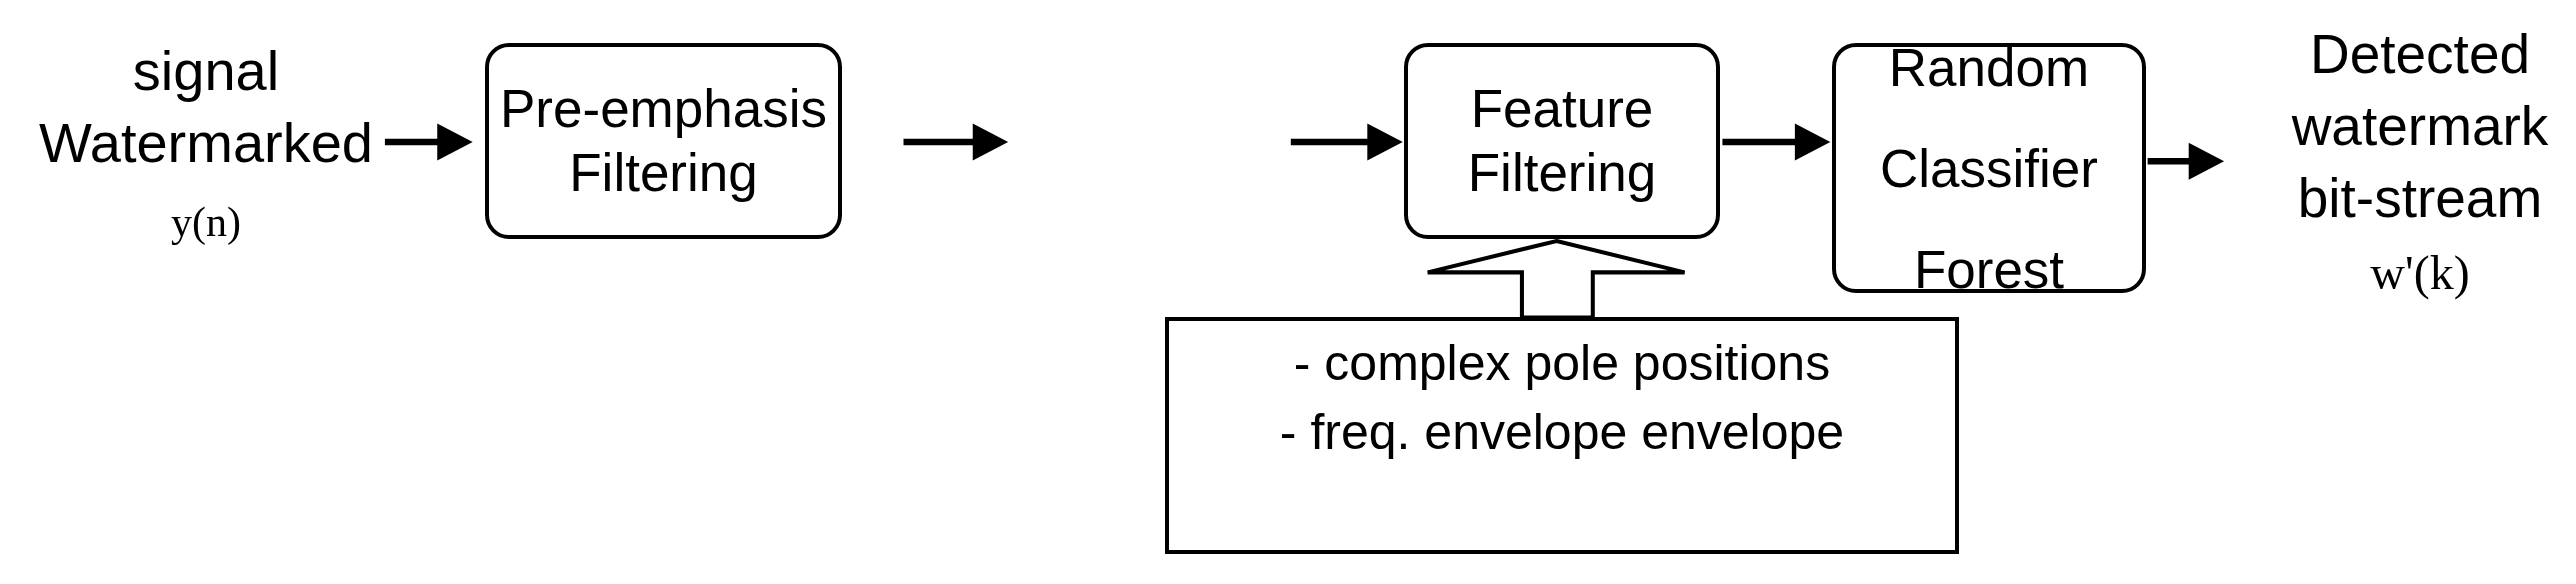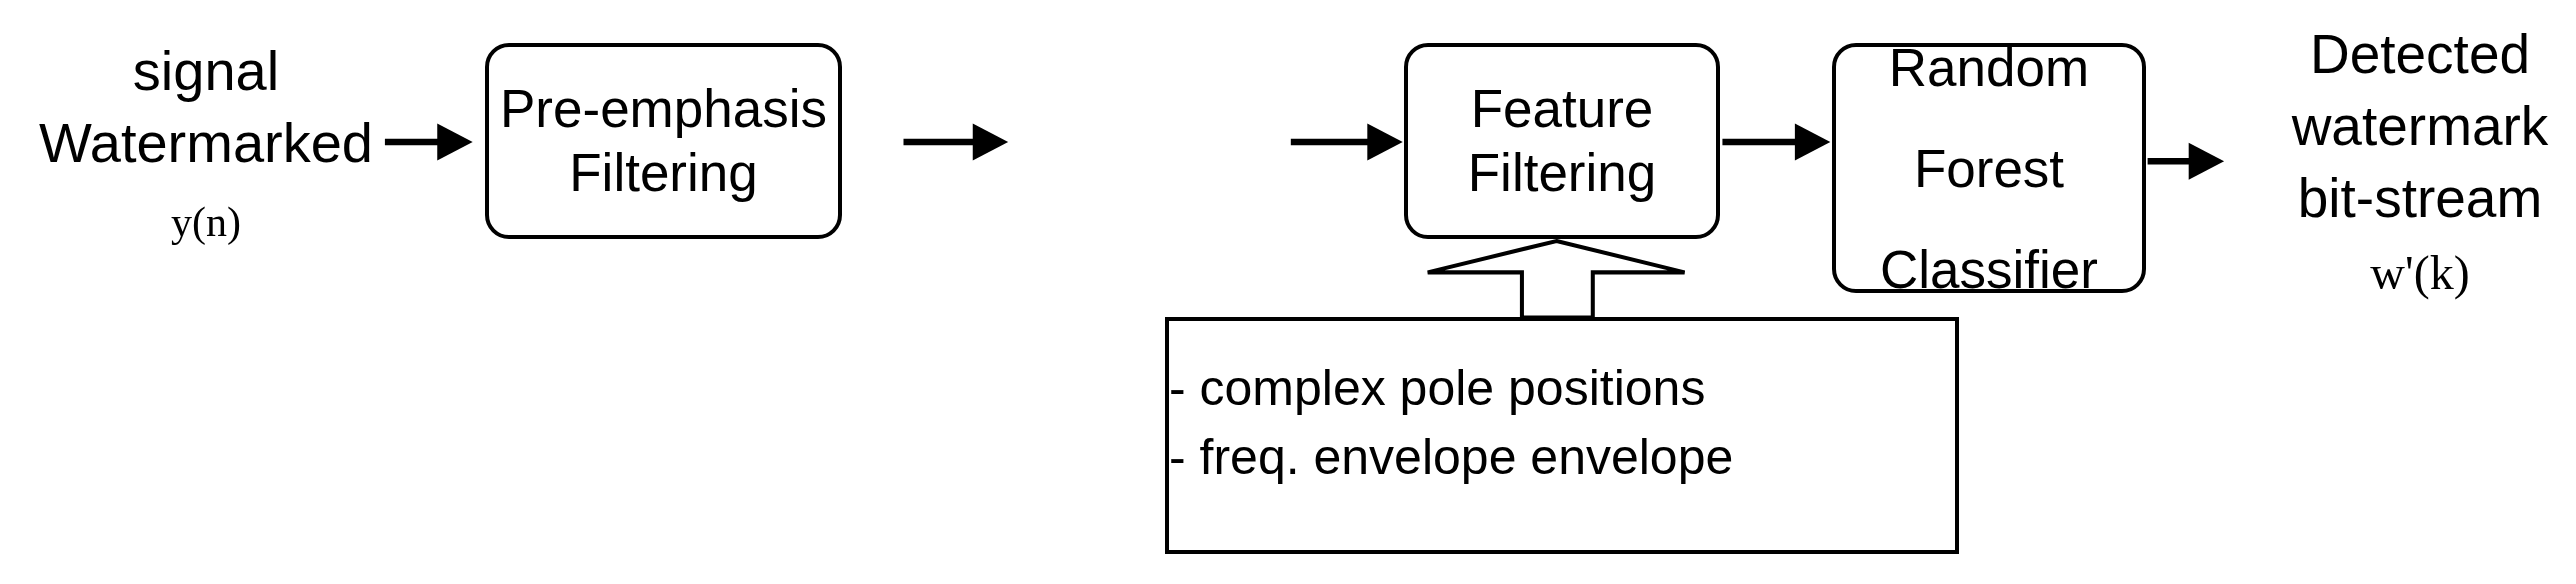--- a/index.html
+++ b/index.html
@@ -76,22 +76,22 @@
   }
   .features-box {
     position: absolute;
     left: 1165px;
     top: 317px;
     width: 794px;
     height: 237px;
     box-sizing: border-box;
     background: #ffffff;
     border: 4.8px solid #000000;
-    padding-top: 33px;
-    text-align: left;
+    padding-top: 8px;
+    text-align: center;
     font-size: 50px;
     line-height: 69px;
     color: #000000;
   }
 </style>
 </head>
 <body>
 
 <div class="canvas">
 
@@ -137,22 +137,22 @@
   </div>
 
 
   <div class="block block-3">
     <div>Feature</div>
     <div>Filtering</div>
   </div>
 
   <div class="block block-4 tall">
     <div>Random</div>
+    <div>Classifier</div>
     <div>Forest</div>
-    <div>Classifier</div>
   </div>
 
   <div class="features-box">
     <div>- complex pole positions</div>
     <div>- freq. envelope envelope</div>
   </div>
 
   <div class="io-label right">
     <div>Detected</div>
     <div>watermark</div>

